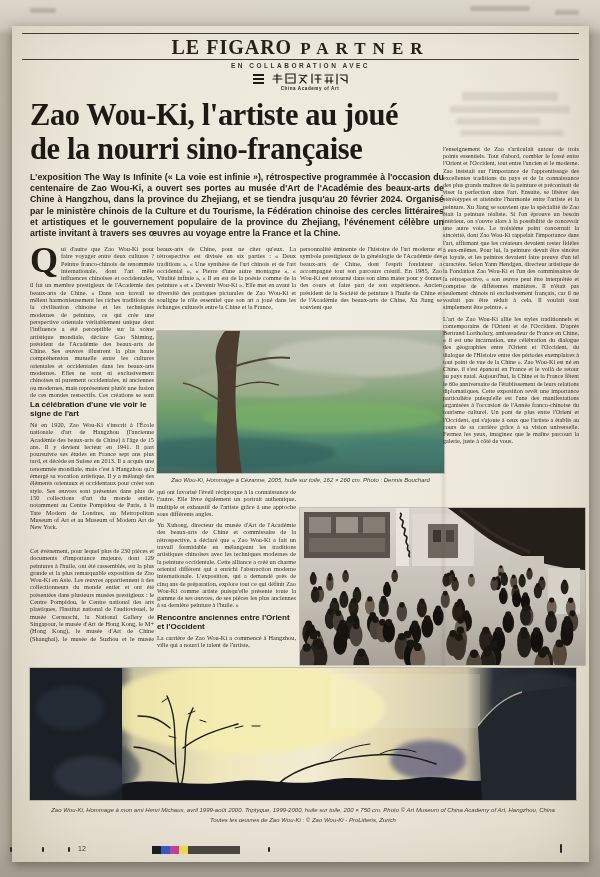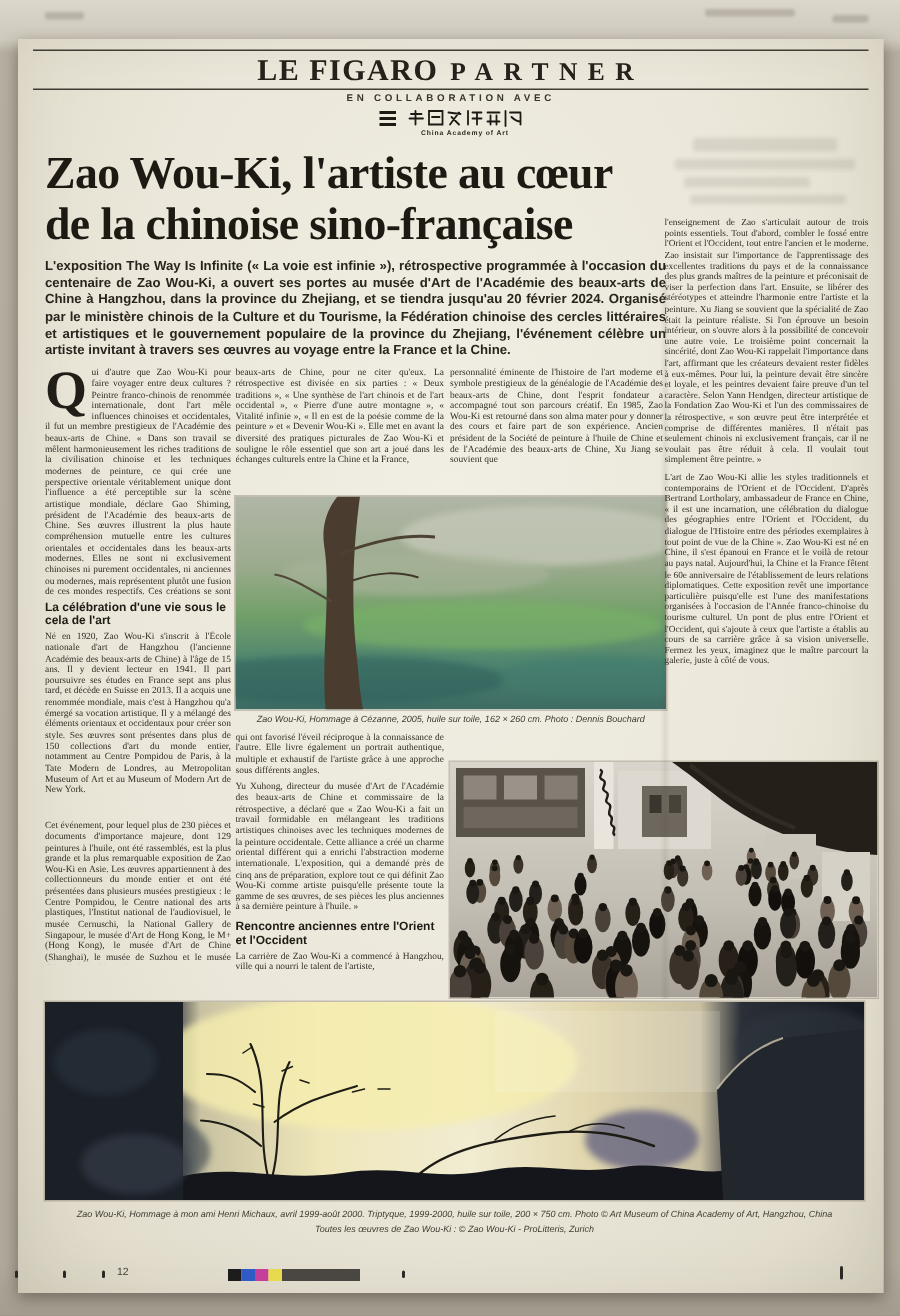--- a/index.html
+++ b/index.html
@@ -104,32 +104,32 @@
             <path d="M41,2 v9 M44,3 h6 M44,7 h6 M47,3 v8"></path>
             <path d="M54,3 h8 M56,5 v6 M60,5 v6 M54,9 h8"></path>
             <path d="M66,2 v10 M69,3 h7 M70,6 c2,2 4,3 6,3 M76,4 v7"></path>
           </g>
         </svg>
         <span class="caa-en">China Academy of Art</span>
       </div>
     </div>
 
     <div class="headline">
-      <div>Zao Wou-Ki, l'artiste au cœur</div>
-      <div>de la chinoise sino-française</div>
+      <div>Zao Wou-Ki, l'artiste au joué</div>
+      <div>de la nourri sino-française</div>
     </div>
 
     <div class="lede">L'exposition The Way Is Infinite (« La voie est infinie »), rétrospective programmée à l'occasion du centenaire de Zao Wou-Ki, a ouvert ses portes au musée d'Art de l'Académie des beaux-arts de Chine à Hangzhou, dans la province du Zhejiang, et se tiendra jusqu'au 20 février 2024. Organisé par le ministère chinois de la Culture et du Tourisme, la Fédération chinoise des cercles littéraires et artistiques et le gouvernement populaire de la province du Zhejiang, l'événement célèbre un artiste invitant à travers ses œuvres au voyage entre la France et la Chine.</div>
 
     <div class="col" id="col1">
       <div class="clip" style="height:152px;">
         <span class="dropcap">Q</span>
         <span>ui d'autre que Zao Wou-Ki pour faire voyager entre deux cultures ? Peintre franco-chinois de renommée internationale, dont l'art mêle influences chinoises et occidentales, il fut un membre prestigieux de l'Académie des beaux-arts de Chine. « Dans son travail se mêlent harmonieusement les riches traditions de la civilisation chinoise et les techniques modernes de peinture, ce qui crée une perspective orientale véritablement unique dont l'influence a été perceptible sur la scène artistique mondiale, déclare Gao Shiming, président de l'Académie des beaux-arts de Chine. Ses œuvres illustrent la plus haute compréhension mutuelle entre les cultures orientales et occidentales dans les beaux-arts modernes. Elles ne sont ni exclusivement chinoises ni purement occidentales, ni anciennes ou modernes, mais représentent plutôt une fusion de ces mondes respectifs. Ces créations se sont ouvert une voie prestigieuse dans le domaine artistique mondial, où elles donnent à voir la facette la plus éclatante de la civilisation chinoise moderne. »</span>
       </div>
-      <div class="subhead">La célébration d'une vie sous le cela de l'art</div>
+      <div class="subhead">La célébration d'une vie voir le signe de l'art</div>
       <div class="clip" style="height:122px;">Né en 1920, Zao Wou-Ki s'inscrit à l'École nationale d'art de Hangzhou (l'ancienne Académie des beaux-arts de Chine) à l'âge de 15 ans. Il y devient lecteur en 1941. Il part poursuivre ses études en France sept ans plus tard, et décède en Suisse en 2013. Il a acquis une renommée mondiale, mais c'est à Hangzhou qu'a émergé sa vocation artistique. Il y a mélangé des éléments orientaux et occidentaux pour créer son style. Ses œuvres sont présentes dans plus de 150 collections d'art du monde entier, notamment au Centre Pompidou de Paris, à la Tate Modern de Londres, au Metropolitan Museum of Art et au Museum of Modern Art de New York.</div>
       <div class="clip" style="height:96px;margin-top:4px;">Cet événement, pour lequel plus de 230 pièces et documents d'importance majeure, dont 129 peintures à l'huile, ont été rassemblés, est la plus grande et la plus remarquable exposition de Zao Wou-Ki en Asie. Les œuvres appartiennent à des collectionneurs du monde entier et ont été présentées dans plusieurs musées prestigieux : le Centre Pompidou, le Centre national des arts plastiques, l'Institut national de l'audiovisuel, le musée Cernuschi, la National Gallery de Singapour, le musée d'Art de Hong Kong, le M+ (Hong Kong), le musée d'Art de Chine (Shanghai), le musée de Suzhou et le musée d'Art de l'Académie des</div>
     </div>
 
     <div class="col" id="col2a">
       <p>beaux-arts de Chine, pour ne citer qu'eux. La rétrospective est divisée en six parties : « Deux traditions », « Une synthèse de l'art chinois et de l'art occidental », « Pierre d'une autre montagne », « Vitalité infinie », « Il en est de la poésie comme de la peinture » et « Devenir Wou-Ki ». Elle met en avant la diversité des pratiques picturales de Zao Wou-Ki et souligne le rôle essentiel que son art a joué dans les échanges culturels entre la Chine et la France,</p>
     </div>
 
     <div class="col" id="col3a">
       <p>personnalité éminente de l'histoire de l'art moderne et symbole prestigieux de la généalogie de l'Académie des beaux-arts de Chine, dont l'esprit fondateur a accompagné tout son parcours créatif. En 1985, Zao Wou-Ki est retourné dans son alma mater pour y donner des cours et faire part de son expérience. Ancien président de la Société de peinture à l'huile de Chine et de l'Académie des beaux-arts de Chine, Xu Jiang se souvient que</p>

